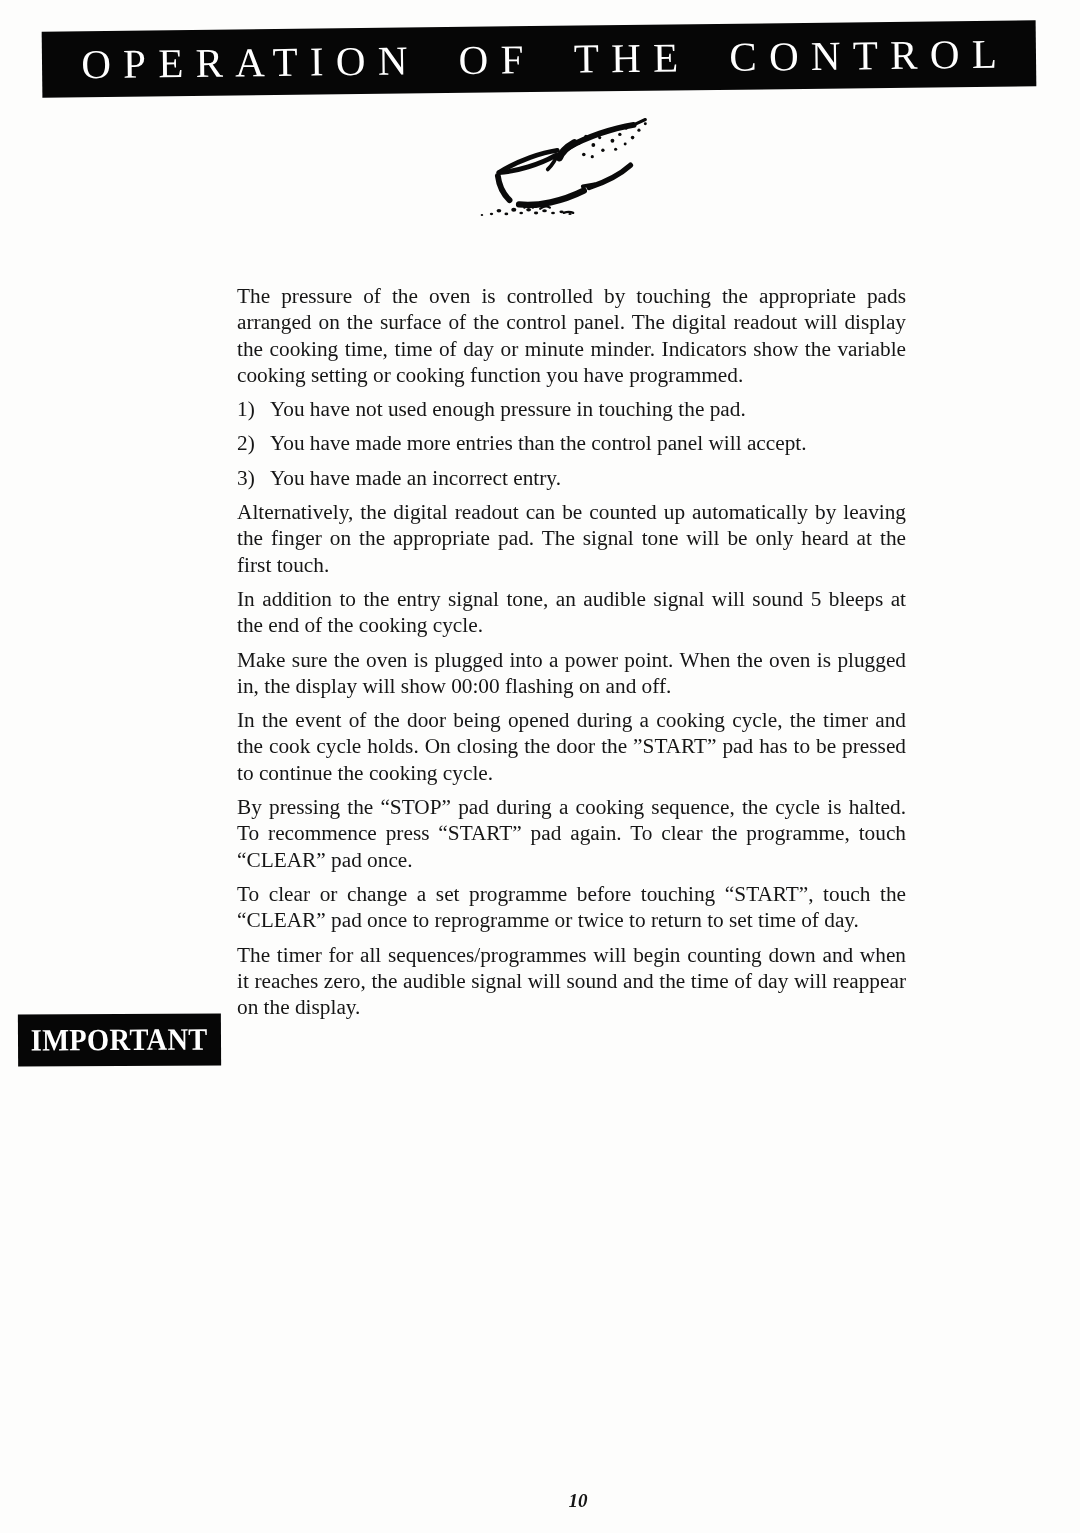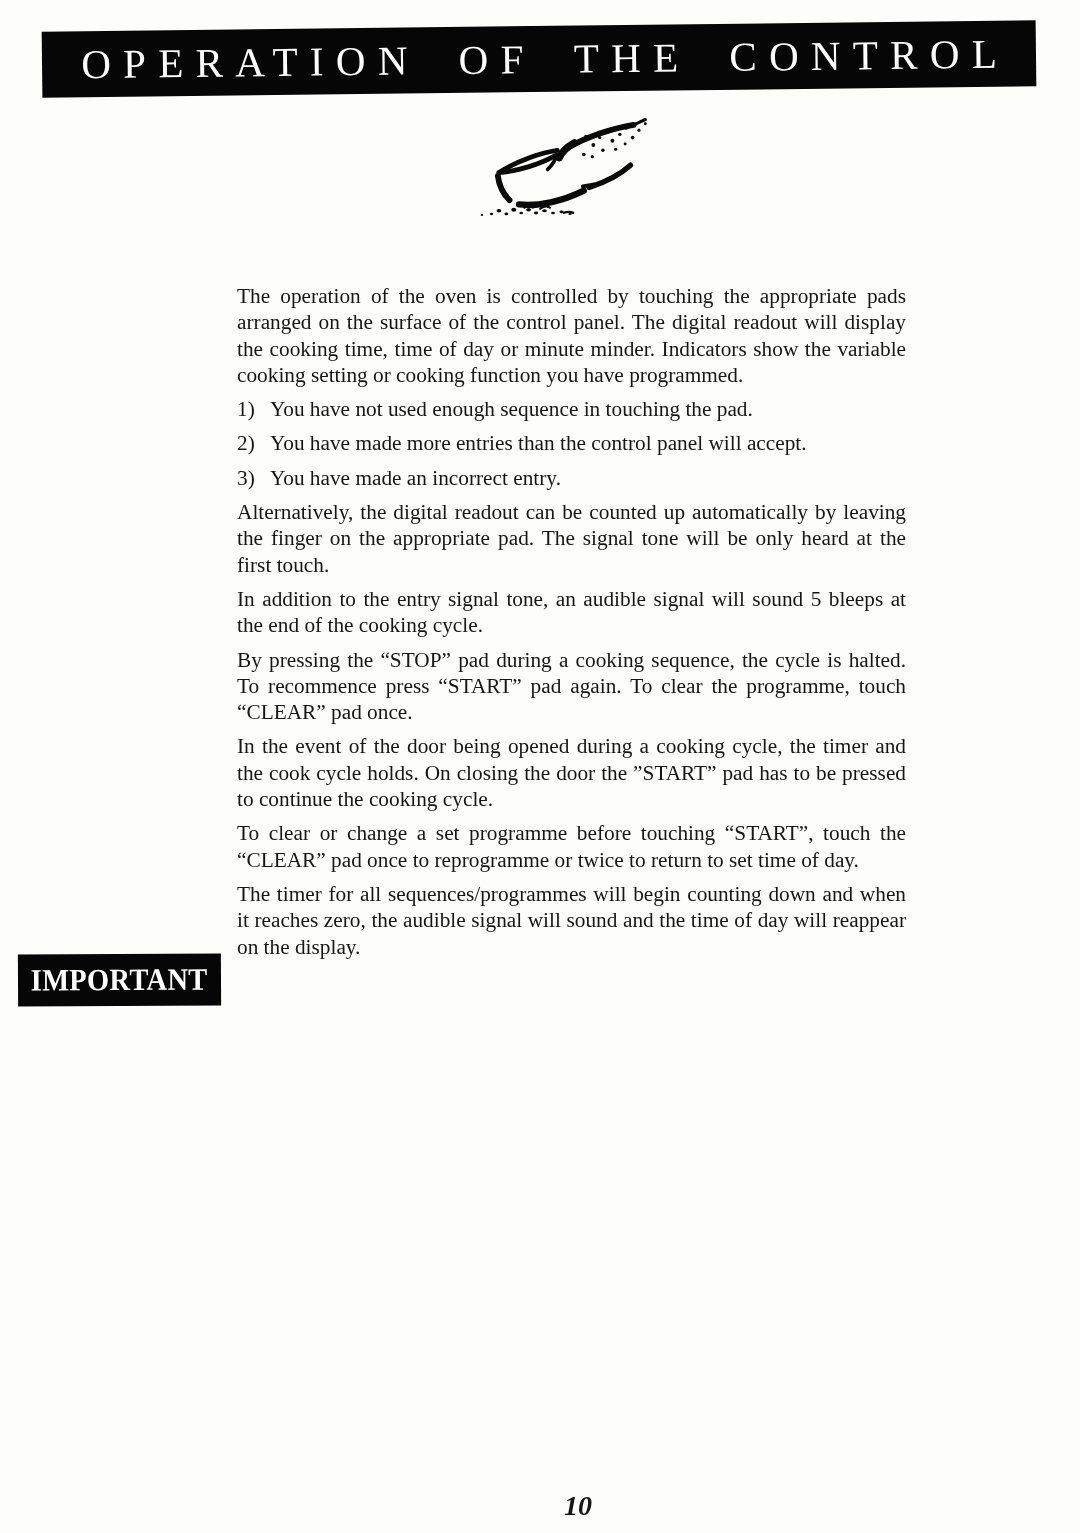--- a/index.html
+++ b/index.html
@@ -63,21 +63,21 @@
     color: #ffffff;
     font-size: 31px;
     font-weight: bold;
     letter-spacing: 0.01em;
     transform: scaleX(0.92);
   }
   .page-number {
     position: absolute;
     left: 578px; top: 1490px;
     transform: translateX(-50%);
-    font-size: 28px;
+    font-size: 19px;
     font-weight: bold;
     font-style: italic;
   }
 </style>
 </head>
 <body>
 
 <div class="header-bar">
   <span class="header-title">OPERATION OF THE CONTROL</span>
 </div>
@@ -131,37 +131,38 @@
       <ellipse cx="92" cy="96" rx="2.0" ry="1.3"></ellipse>
     <ellipse cx="100" cy="98" rx="1.6" ry="1.0"></ellipse>
       <ellipse cx="17" cy="99" rx="1.2" ry="0.9"></ellipse>
   </g>
   <path d="M57 92 q 4 -3 8 0" stroke-width="2.2"></path>
   <path d="M72 93 q 5 -4 9 -1" stroke-width="2.2"></path>
   <path d="M94 97 q 5 -2 9 0" stroke-width="2.2"></path>
 </svg>
 
 <div class="text-column" id="text-column">
-    <div class="para"><span>The operation of the oven is controlled by touching the appropriate pads arranged on the surface of the control panel. The digital readout will display the cooking time, time of day or minute minder. Indicators show the variable cooking setting or cooking function you have programmed.</span></div>
+    <div class="para"><span>The pressure of the oven is controlled by touching the appropriate pads arranged on the surface of the control panel. The digital readout will display the cooking time, time of day or minute minder. Indicators show the variable cooking setting or cooking function you have programmed.</span></div>
     <div class="list-item">
       <span class="list-num">1)</span>
-      <span class="list-text">You have not used enough sequence in touching the pad.</span>
+      <span class="list-text">You have not used enough pressure in touching the pad.</span>
     </div>
     <div class="list-item">
       <span class="list-num">2)</span>
       <span class="list-text">You have made more entries than the control panel will accept.</span>
     </div>
     <div class="list-item">
       <span class="list-num">3)</span>
       <span class="list-text">You have made an incorrect entry.</span>
     </div>
     <div class="para"><span>Alternatively, the digital readout can be counted up automatically by leaving the finger on the appropriate pad. The signal tone will be only heard at the first touch.</span></div>
     <div class="para"><span>In addition to the entry signal tone, an audible signal will sound 5 bleeps at the end of the cooking cycle.</span></div>
+    <div class="para"><span>Make sure the oven is plugged into a power point. When the oven is plugged in, the display will show 00:00 flashing on and off.</span></div>
+    <div class="para"><span>In the event of the door being opened during a cooking cycle, the timer and the cook cycle holds. On closing the door the ”START” pad has to be pressed to continue the cooking cycle.</span></div>
     <div class="para"><span>By pressing the “STOP” pad during a cooking sequence, the cycle is halted. To recommence press “START” pad again. To clear the programme, touch “CLEAR” pad once.</span></div>
-    <div class="para"><span>In the event of the door being opened during a cooking cycle, the timer and the cook cycle holds. On closing the door the ”START” pad has to be pressed to continue the cooking cycle.</span></div>
     <div class="para"><span>To clear or change a set programme before touching “START”, touch the “CLEAR” pad once to reprogramme or twice to return to set time of day.</span></div>
     <div class="para"><span>The timer for all sequences/programmes will begin counting down and when it reaches zero, the audible signal will sound and the time of day will reappear on the display.</span></div>
     <div class="para has-important"><div class="important-box">
         <span class="important-label">IMPORTANT</span>
       </div></div>
   </div>
 
 <div class="page-number">10</div>
 
 </body></html>

